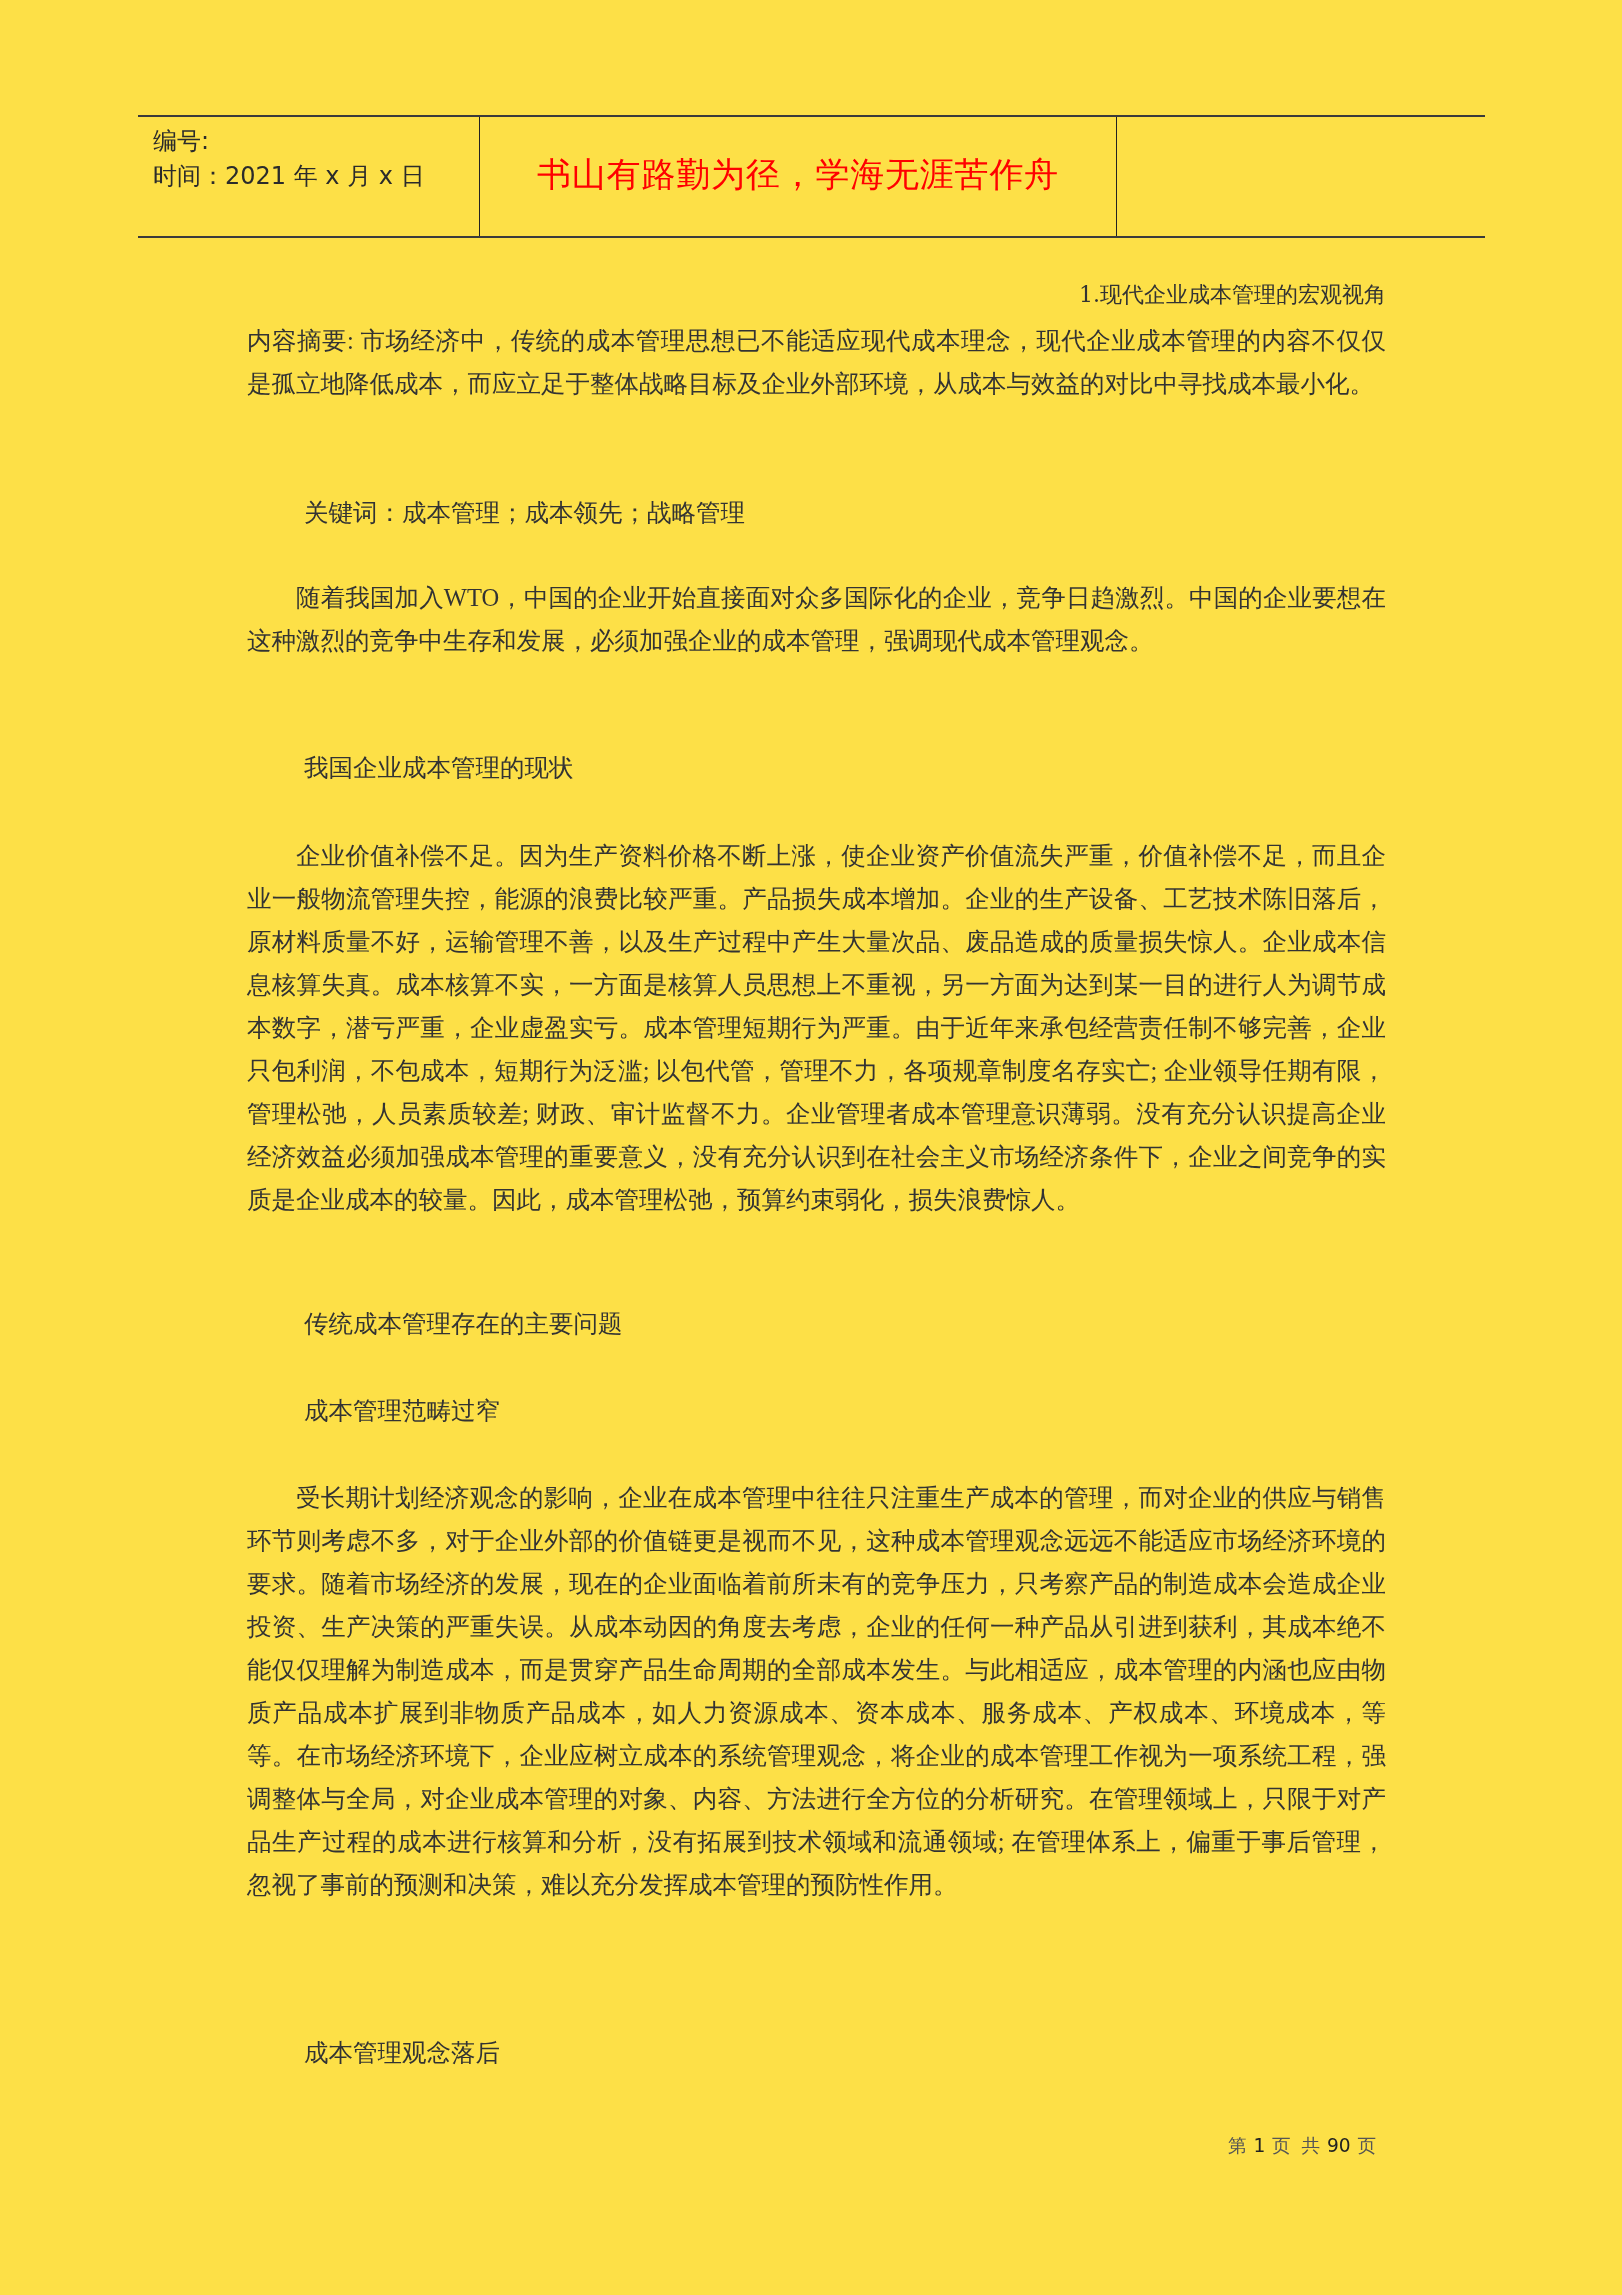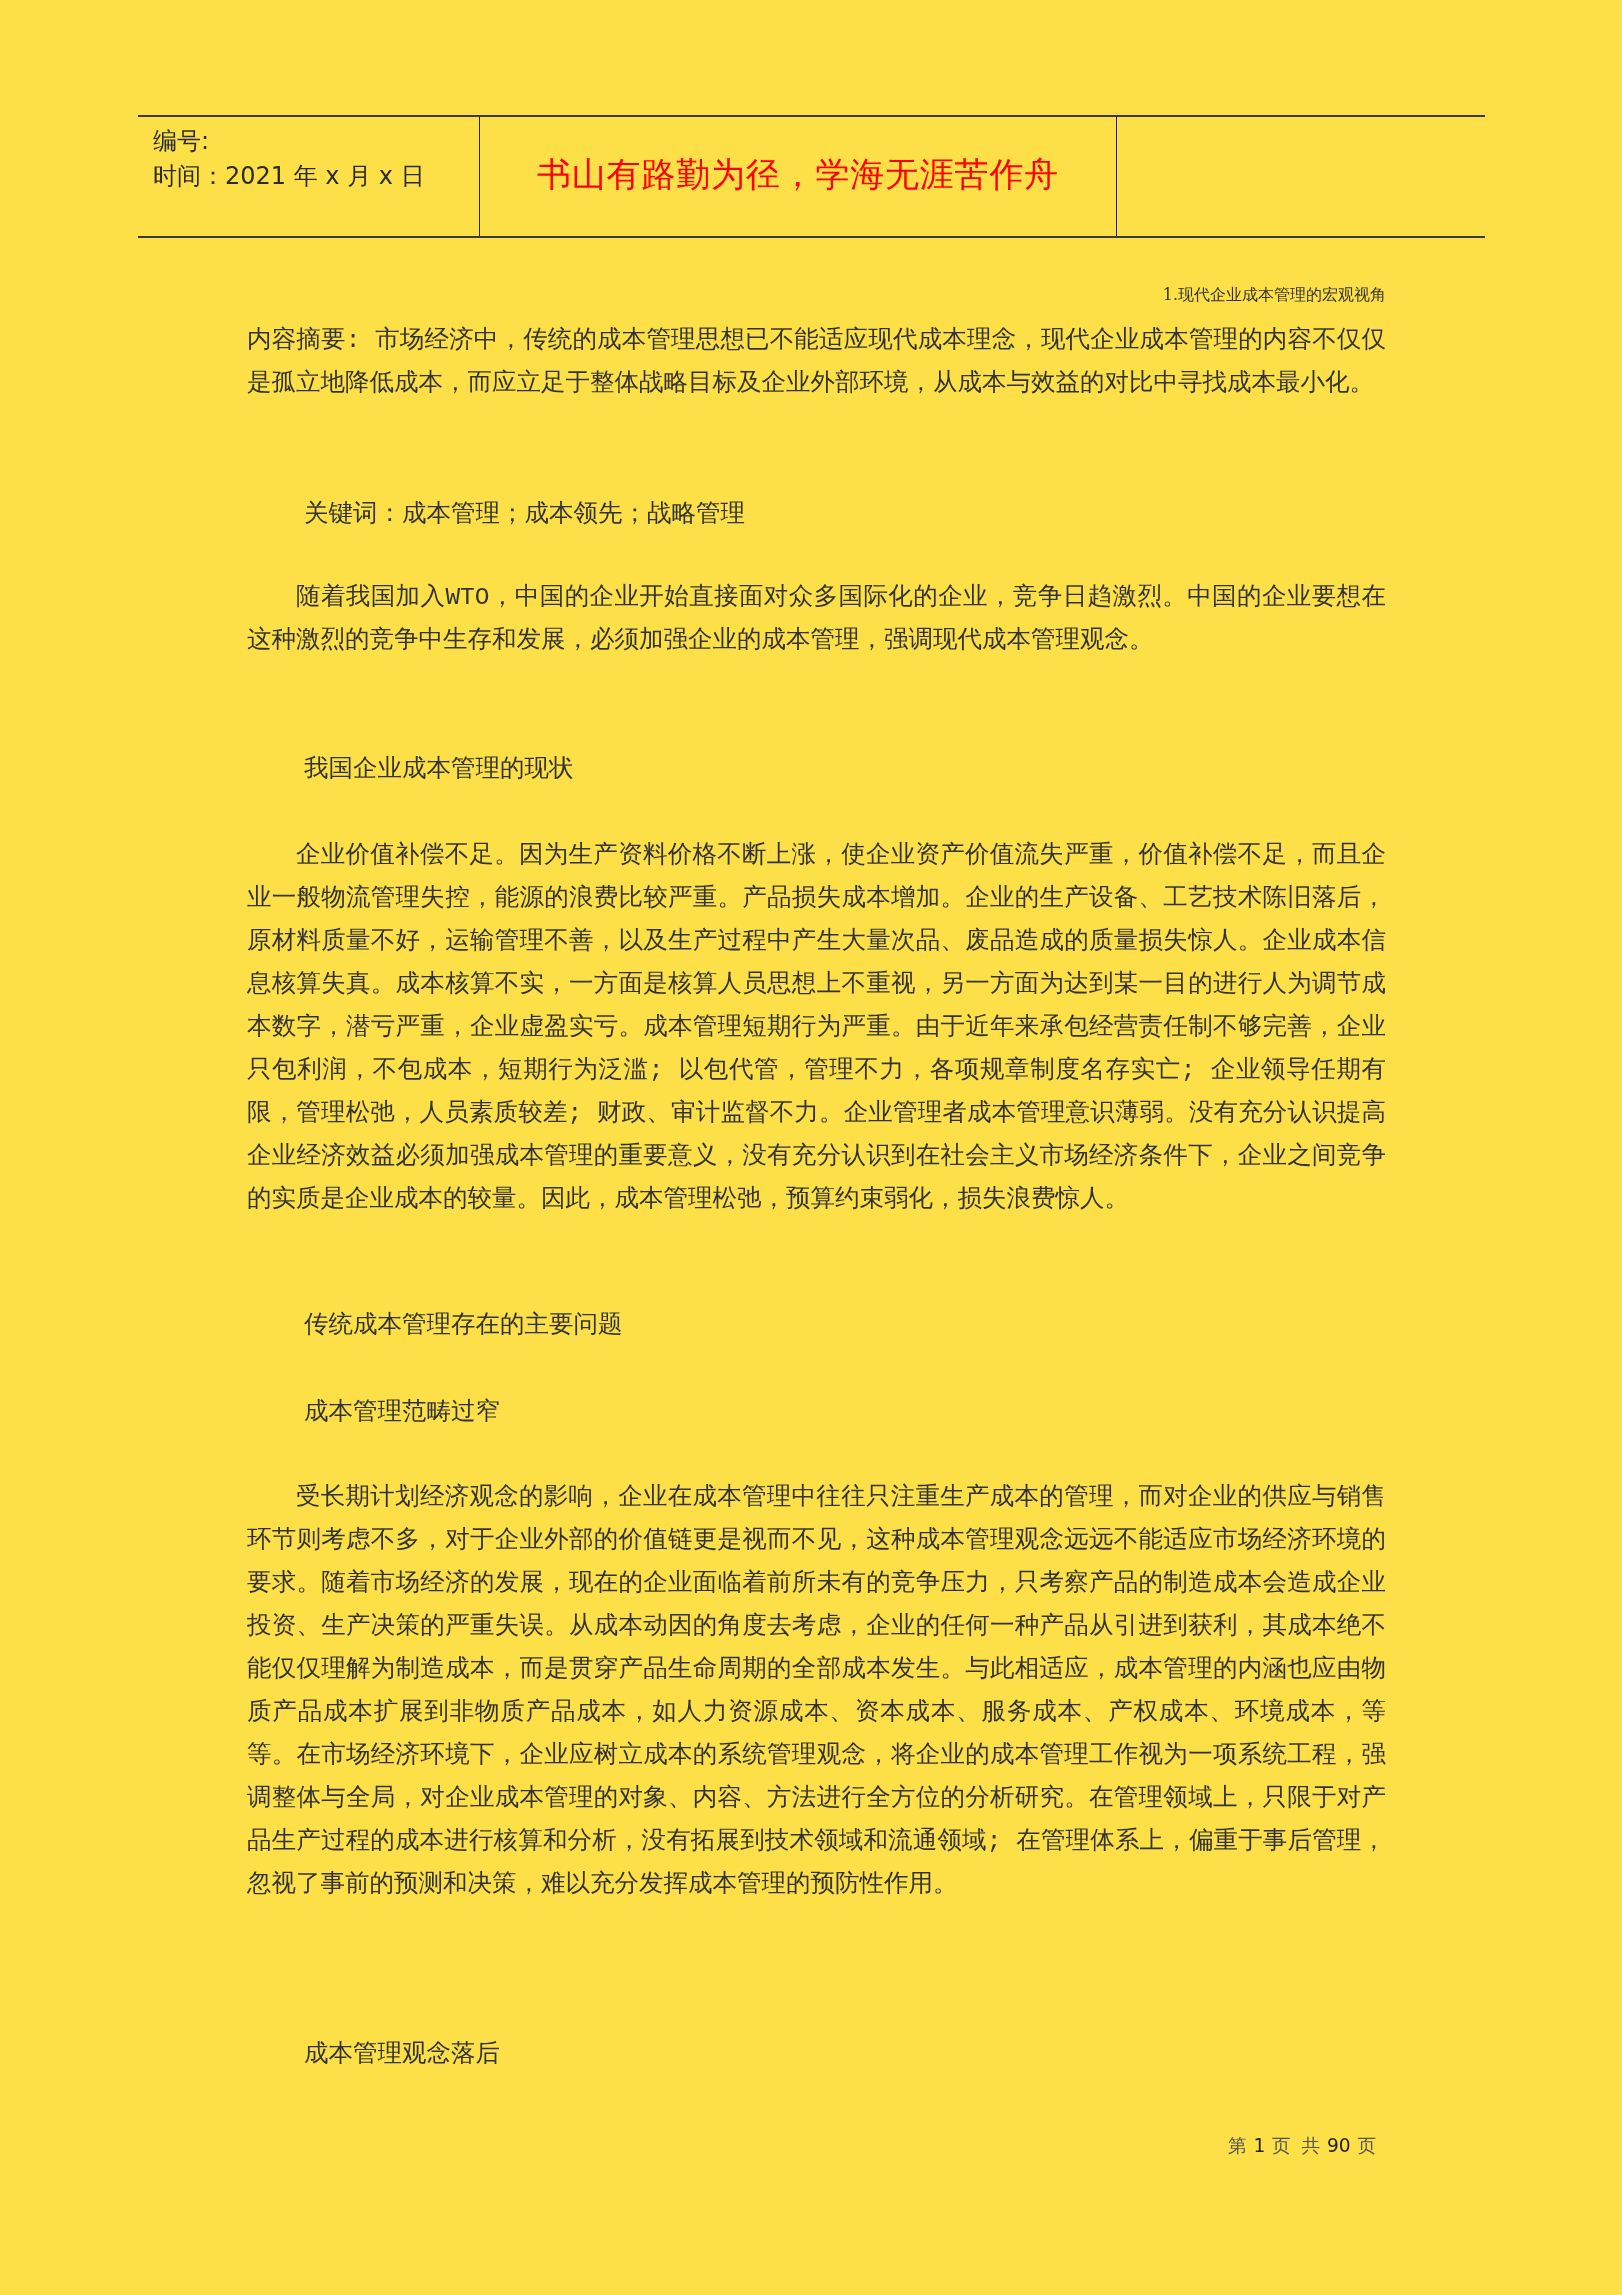--- a/index.html
+++ b/index.html
@@ -80,34 +80,34 @@
   .pagecode .num {
     font-size: 18.6px;
     margin: 0 3.4px;
   }
 
   
   .body-text {
     position: absolute;
     left: 247px;
     width: 1139px;
-    font-family: Liberation Mono, monospace;
+    font-family: Liberation Serif, serif;
     font-size: 24.5px;
     line-height: 43px;
     color: #333333;
     text-align: justify;
     text-justify: inter-character;
     word-break: break-all;
   }
   .para-title {
     position: absolute;
     right: 237px;
     top: 274px;
     font-family: "DejaVu Serif", "Liberation Serif", serif;
-    font-size: 16px;
+    font-size: 22px;
     line-height: 42px;
     color: #333333;
     white-space: nowrap;
   }
   .indent { text-indent: 2em; }
   .heading-line {
     position: absolute;
     left: 304px;
     font-family: "DejaVu Serif", "Liberation Serif", serif;
     font-size: 24.5px;

